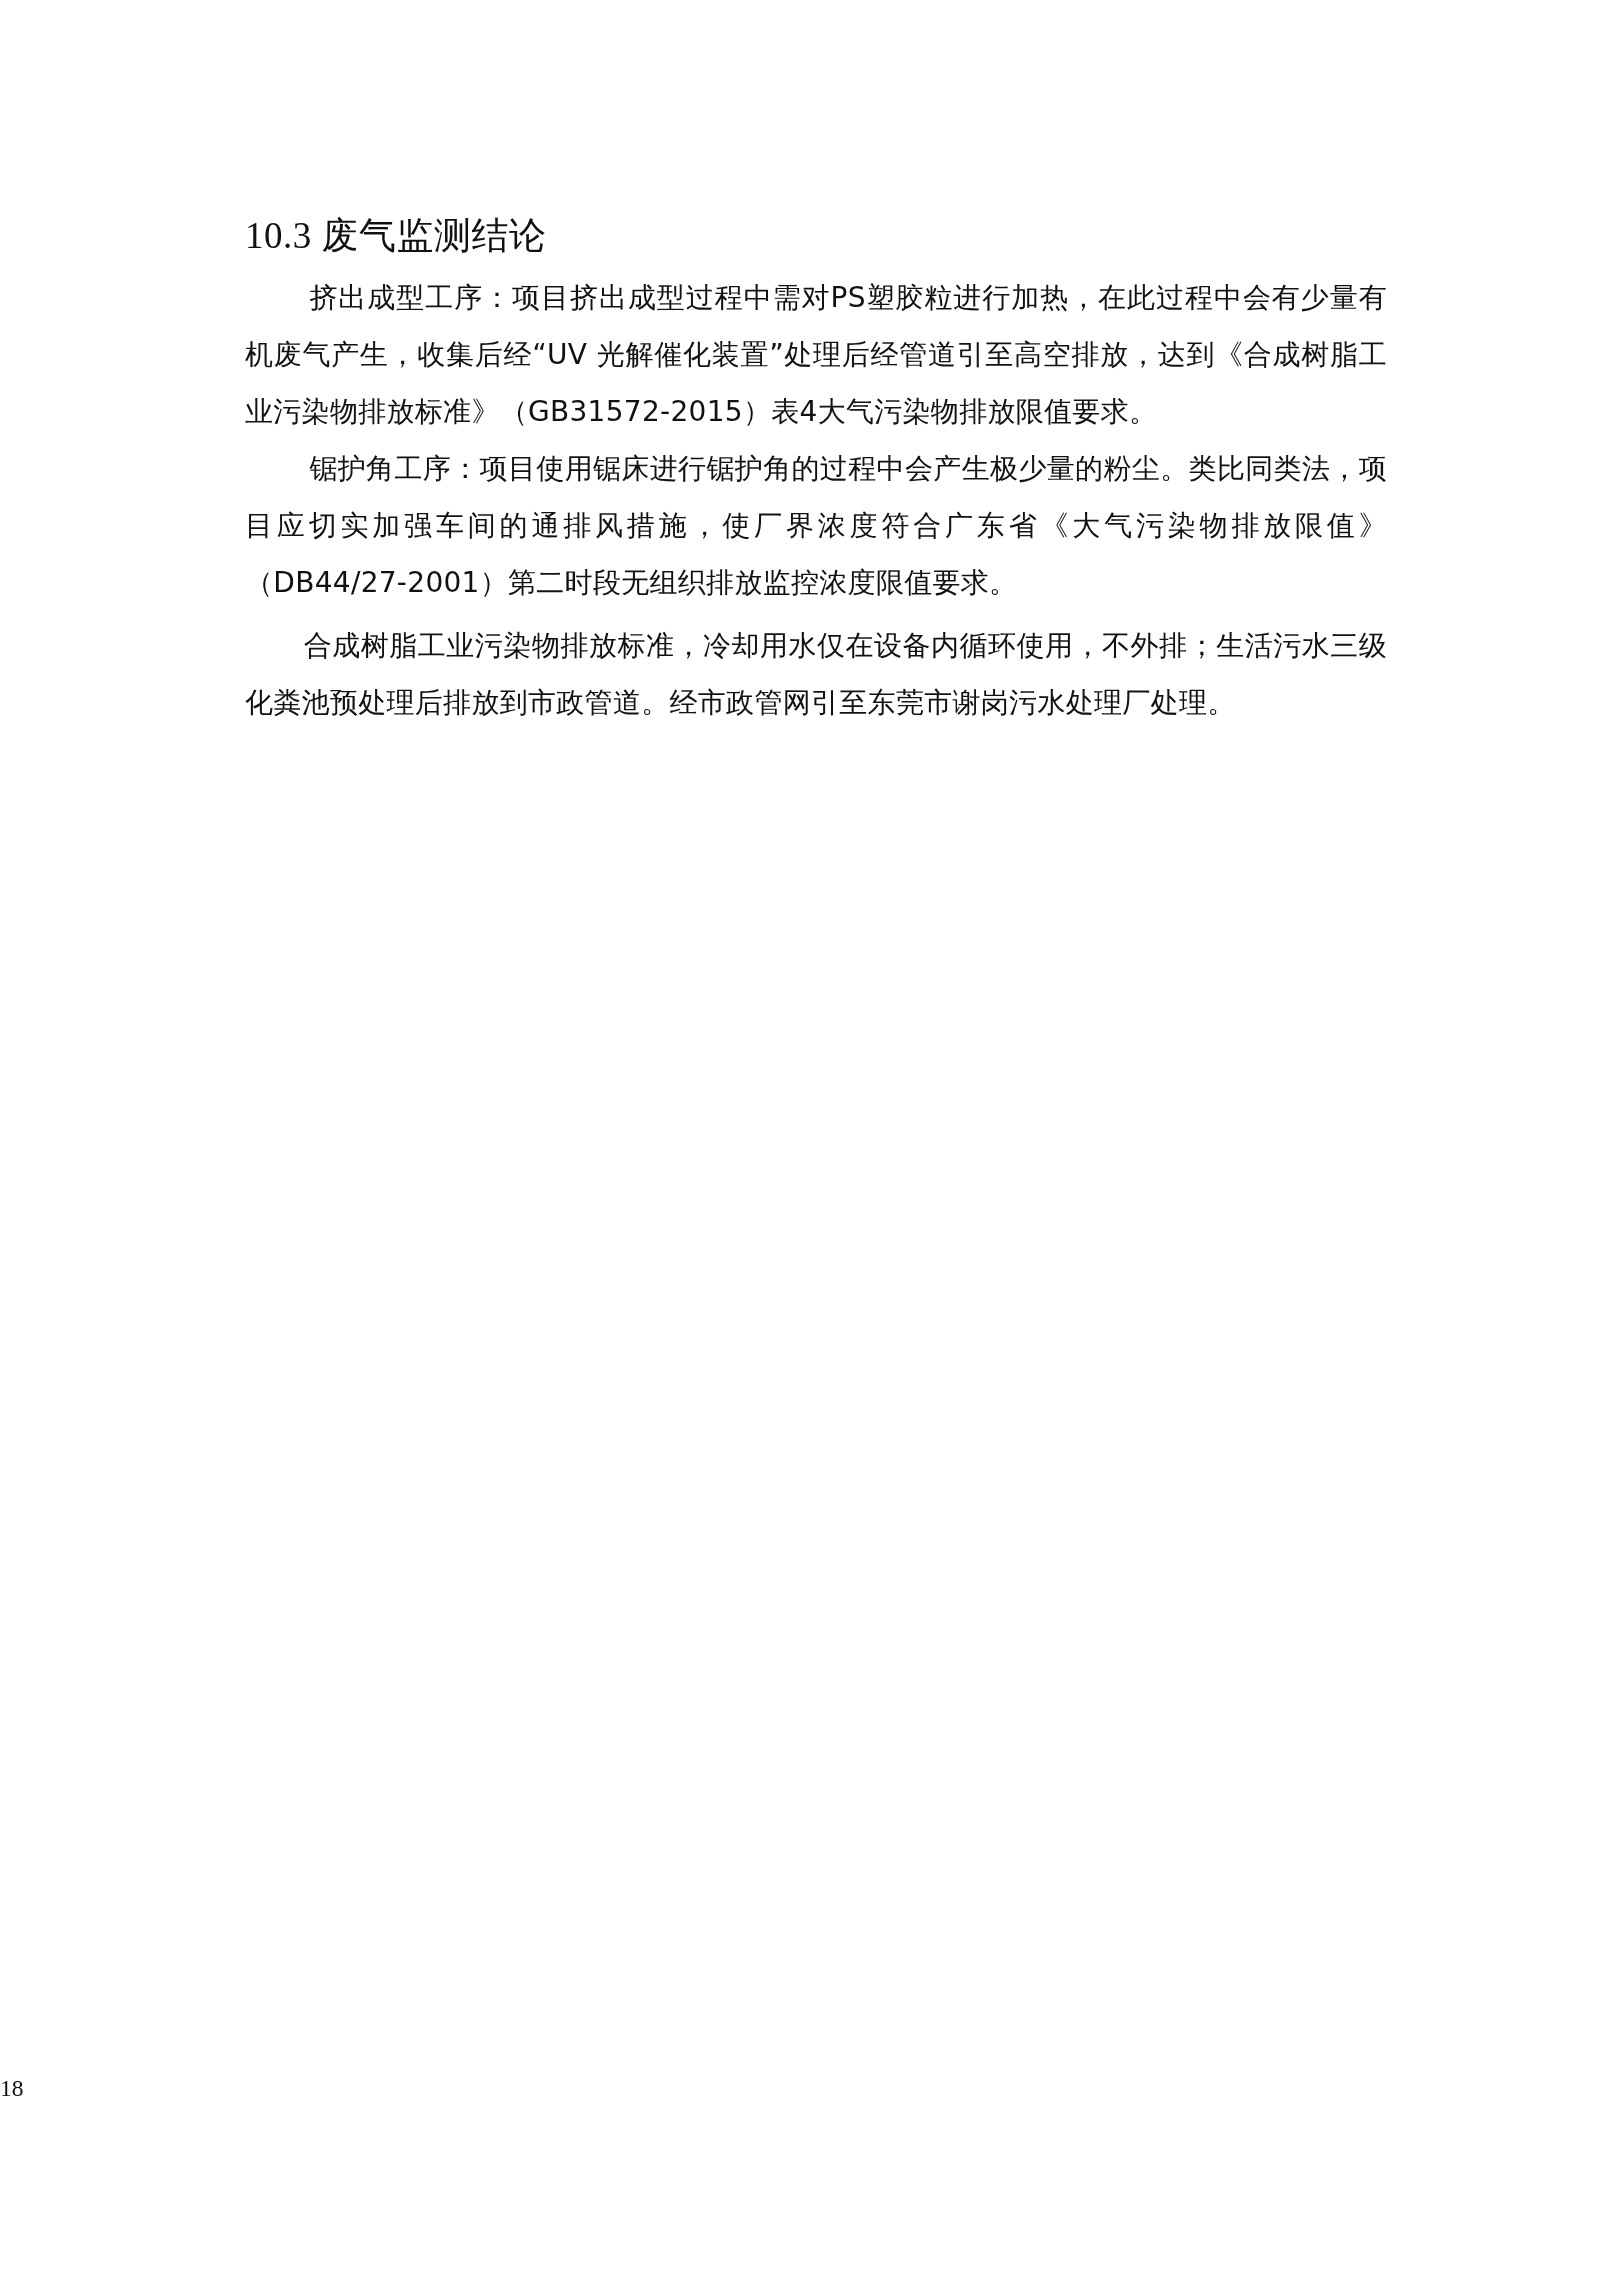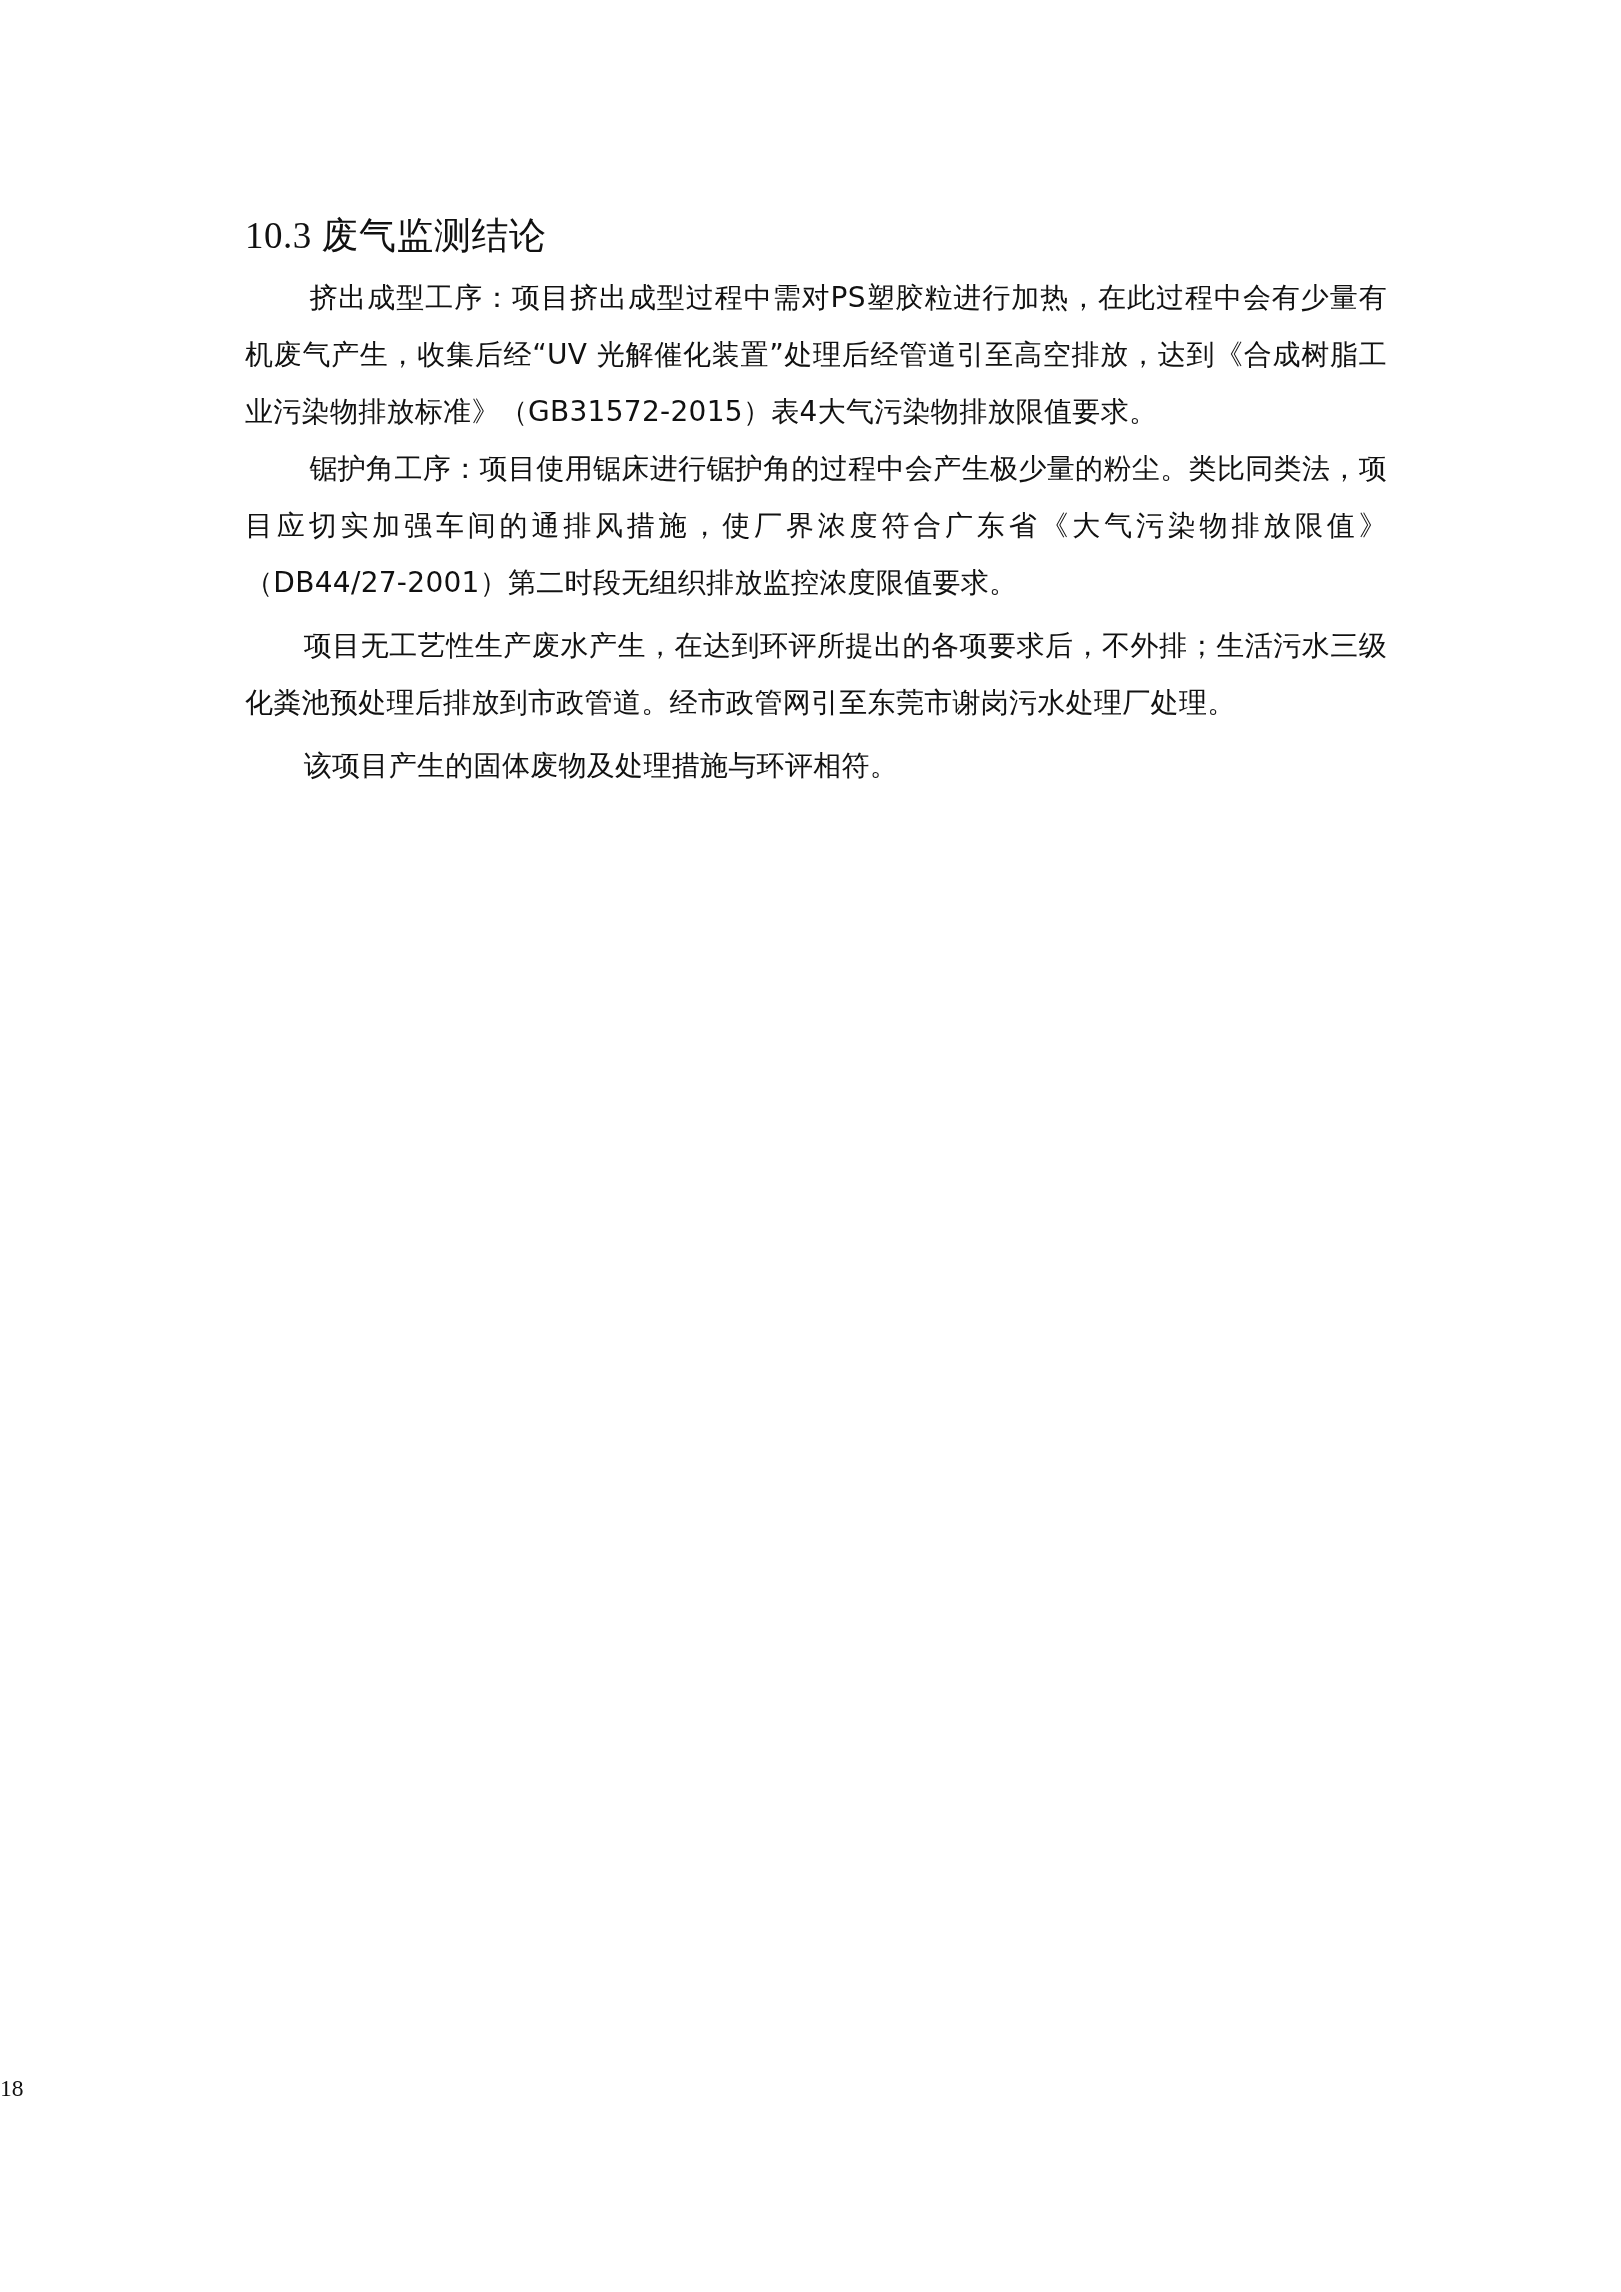--- a/index.html
+++ b/index.html
@@ -59,24 +59,23 @@
 
 <div class="page">
 
   <div class="section">
     <h2 class="section-heading">10.3 废气监测结论</h2>
     <p class="para">挤出成型工序：项目挤出成型过程中需对PS塑胶粒进行加热，在此过程中会有少量有机废气产生，收集后经“UV 光解催化装置”处理后经管道引至高空排放，达到《合成树脂工业污染物排放标准》（GB31572-2015）表4大气污染物排放限值要求。</p>
     <p class="para">锯护角工序：项目使用锯床进行锯护角的过程中会产生极少量的粉尘。类比同类法，项目应切实加强车间的通排风措施，使厂界浓度符合广东省《大气污染物排放限值》（DB44/27-2001）第二时段无组织排放监控浓度限值要求。</p>
   </div>
 
   <div class="section">
-    <p class="para indent-small">项目无工艺性生产废水产生，在达到环评所提出的各项要求后，不外排；生活污水三级化粪池预处理后排放到市政管道。经市政管网引至东莞市谢岗污水处理厂处理。</p>
+    <p class="para indent-small">合成树脂工业污染物排放标准，冷却用水仅在设备内循环使用，不外排；生活污水三级化粪池预处理后排放到市政管道。经市政管网引至东莞市谢岗污水处理厂处理。</p>
   </div>
 
   <div class="section">
-    <p class="para indent-small">该项目产生的固体废物及处理措施与环评相符。</p>
   </div>
 
 
 </div>
 
 <div class="page-number">18</div>
 
 
 </body></html>

